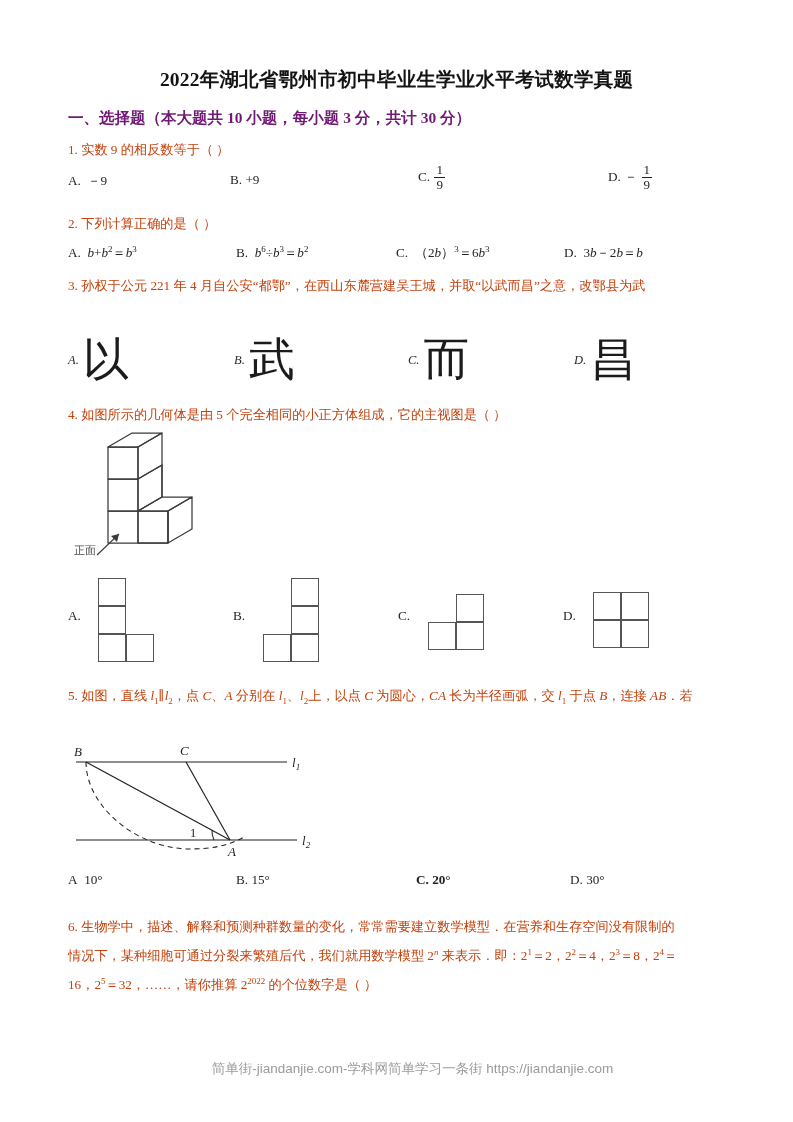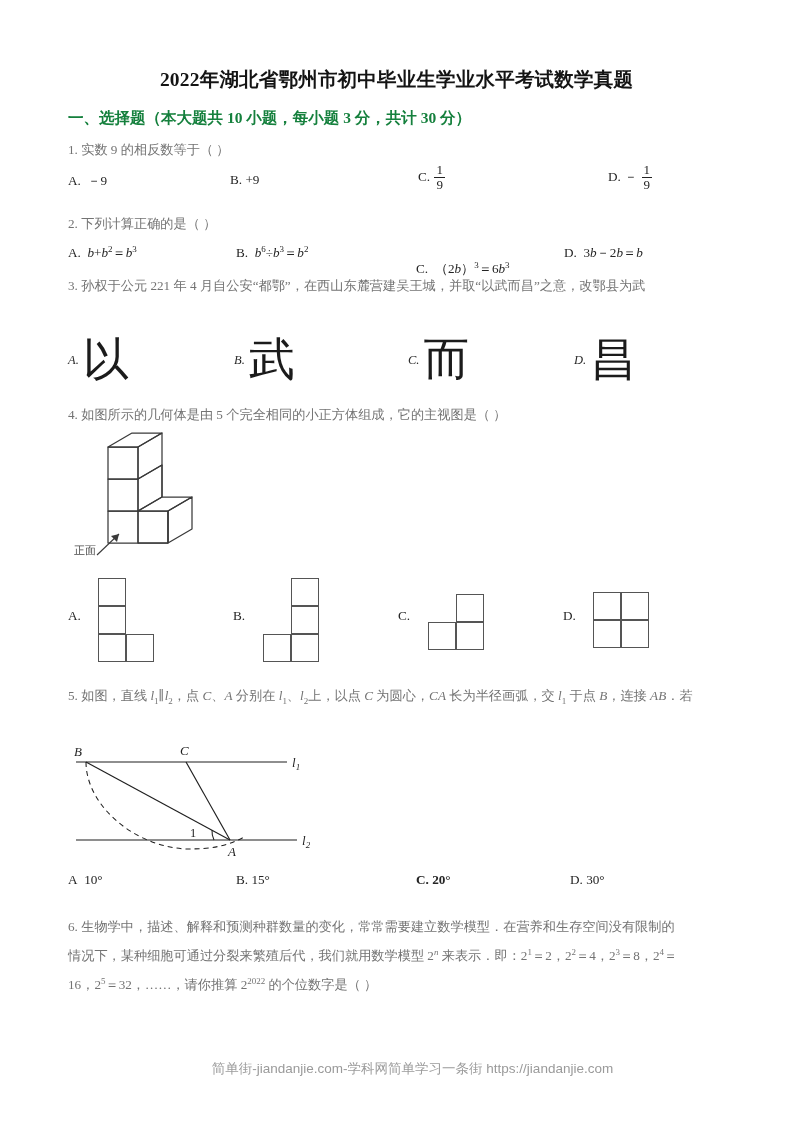--- a/index.html
+++ b/index.html
@@ -35,28 +35,28 @@
     color: #141414;
     font-family: "Liberation Serif", "DejaVu Serif", serif;
   }
   
   .section-heading {
     position: absolute;
     left: 68px;
     top: 108px;
     font-size: 15.5px;
     font-weight: bold;
-    color: #15803d;
+    color: #701a75;
   }
   
   .q-text {
     position: absolute;
     font-size: 13.2px;
     line-height: 20px;
-    color: #737373;
+    color: #c2410c;
     white-space: nowrap;
   }
   .opt-row {
     position: absolute;
     left: 68px;
     width: 680px;
     height: 22px;
     font-size: 13.2px;
     color: #242424;
   }
@@ -190,21 +190,21 @@
   </div>
 
   <div class="q-text" style="left:68px; top:214px;">2. 下列计算正确的是（      ）</div>
   <div class="opt-row" style="top:244px;">
     <span class="opt" style="left:0px;">
       <span>A.</span>&nbsp;&nbsp;<span><i class="v">b</i>+<i class="v">b</i><sup>2</sup>＝<i class="v">b</i><sup>3</sup></span>
     </span>
     <span class="opt" style="left:168px;">
       <span>B.</span>&nbsp;&nbsp;<span><i class="v">b</i><sup>6</sup>÷<i class="v">b</i><sup>3</sup>＝<i class="v">b</i><sup>2</sup></span>
     </span>
-    <span class="opt" style="left:348px;margin-top:16px;">
+    <span class="opt" style="left:328px;">
       <span>C.</span>&nbsp;&nbsp;<span>（2<i class="v">b</i>）<sup>3</sup>＝6<i class="v">b</i><sup>3</sup></span>
     </span>
     <span class="opt" style="left:496px;">
       <span>D.</span>&nbsp;&nbsp;<span>3<i class="v">b</i>－2<i class="v">b</i>＝<i class="v">b</i></span>
     </span>
   </div>
 
   <div class="q-text" style="left:68px; top:276px;">3. 孙权于公元 221 年 4 月自公安“都鄂”，在西山东麓营建吴王城，并取“以武而昌”之意，改鄂县为武</div>
 
   <div class="hz-row">

